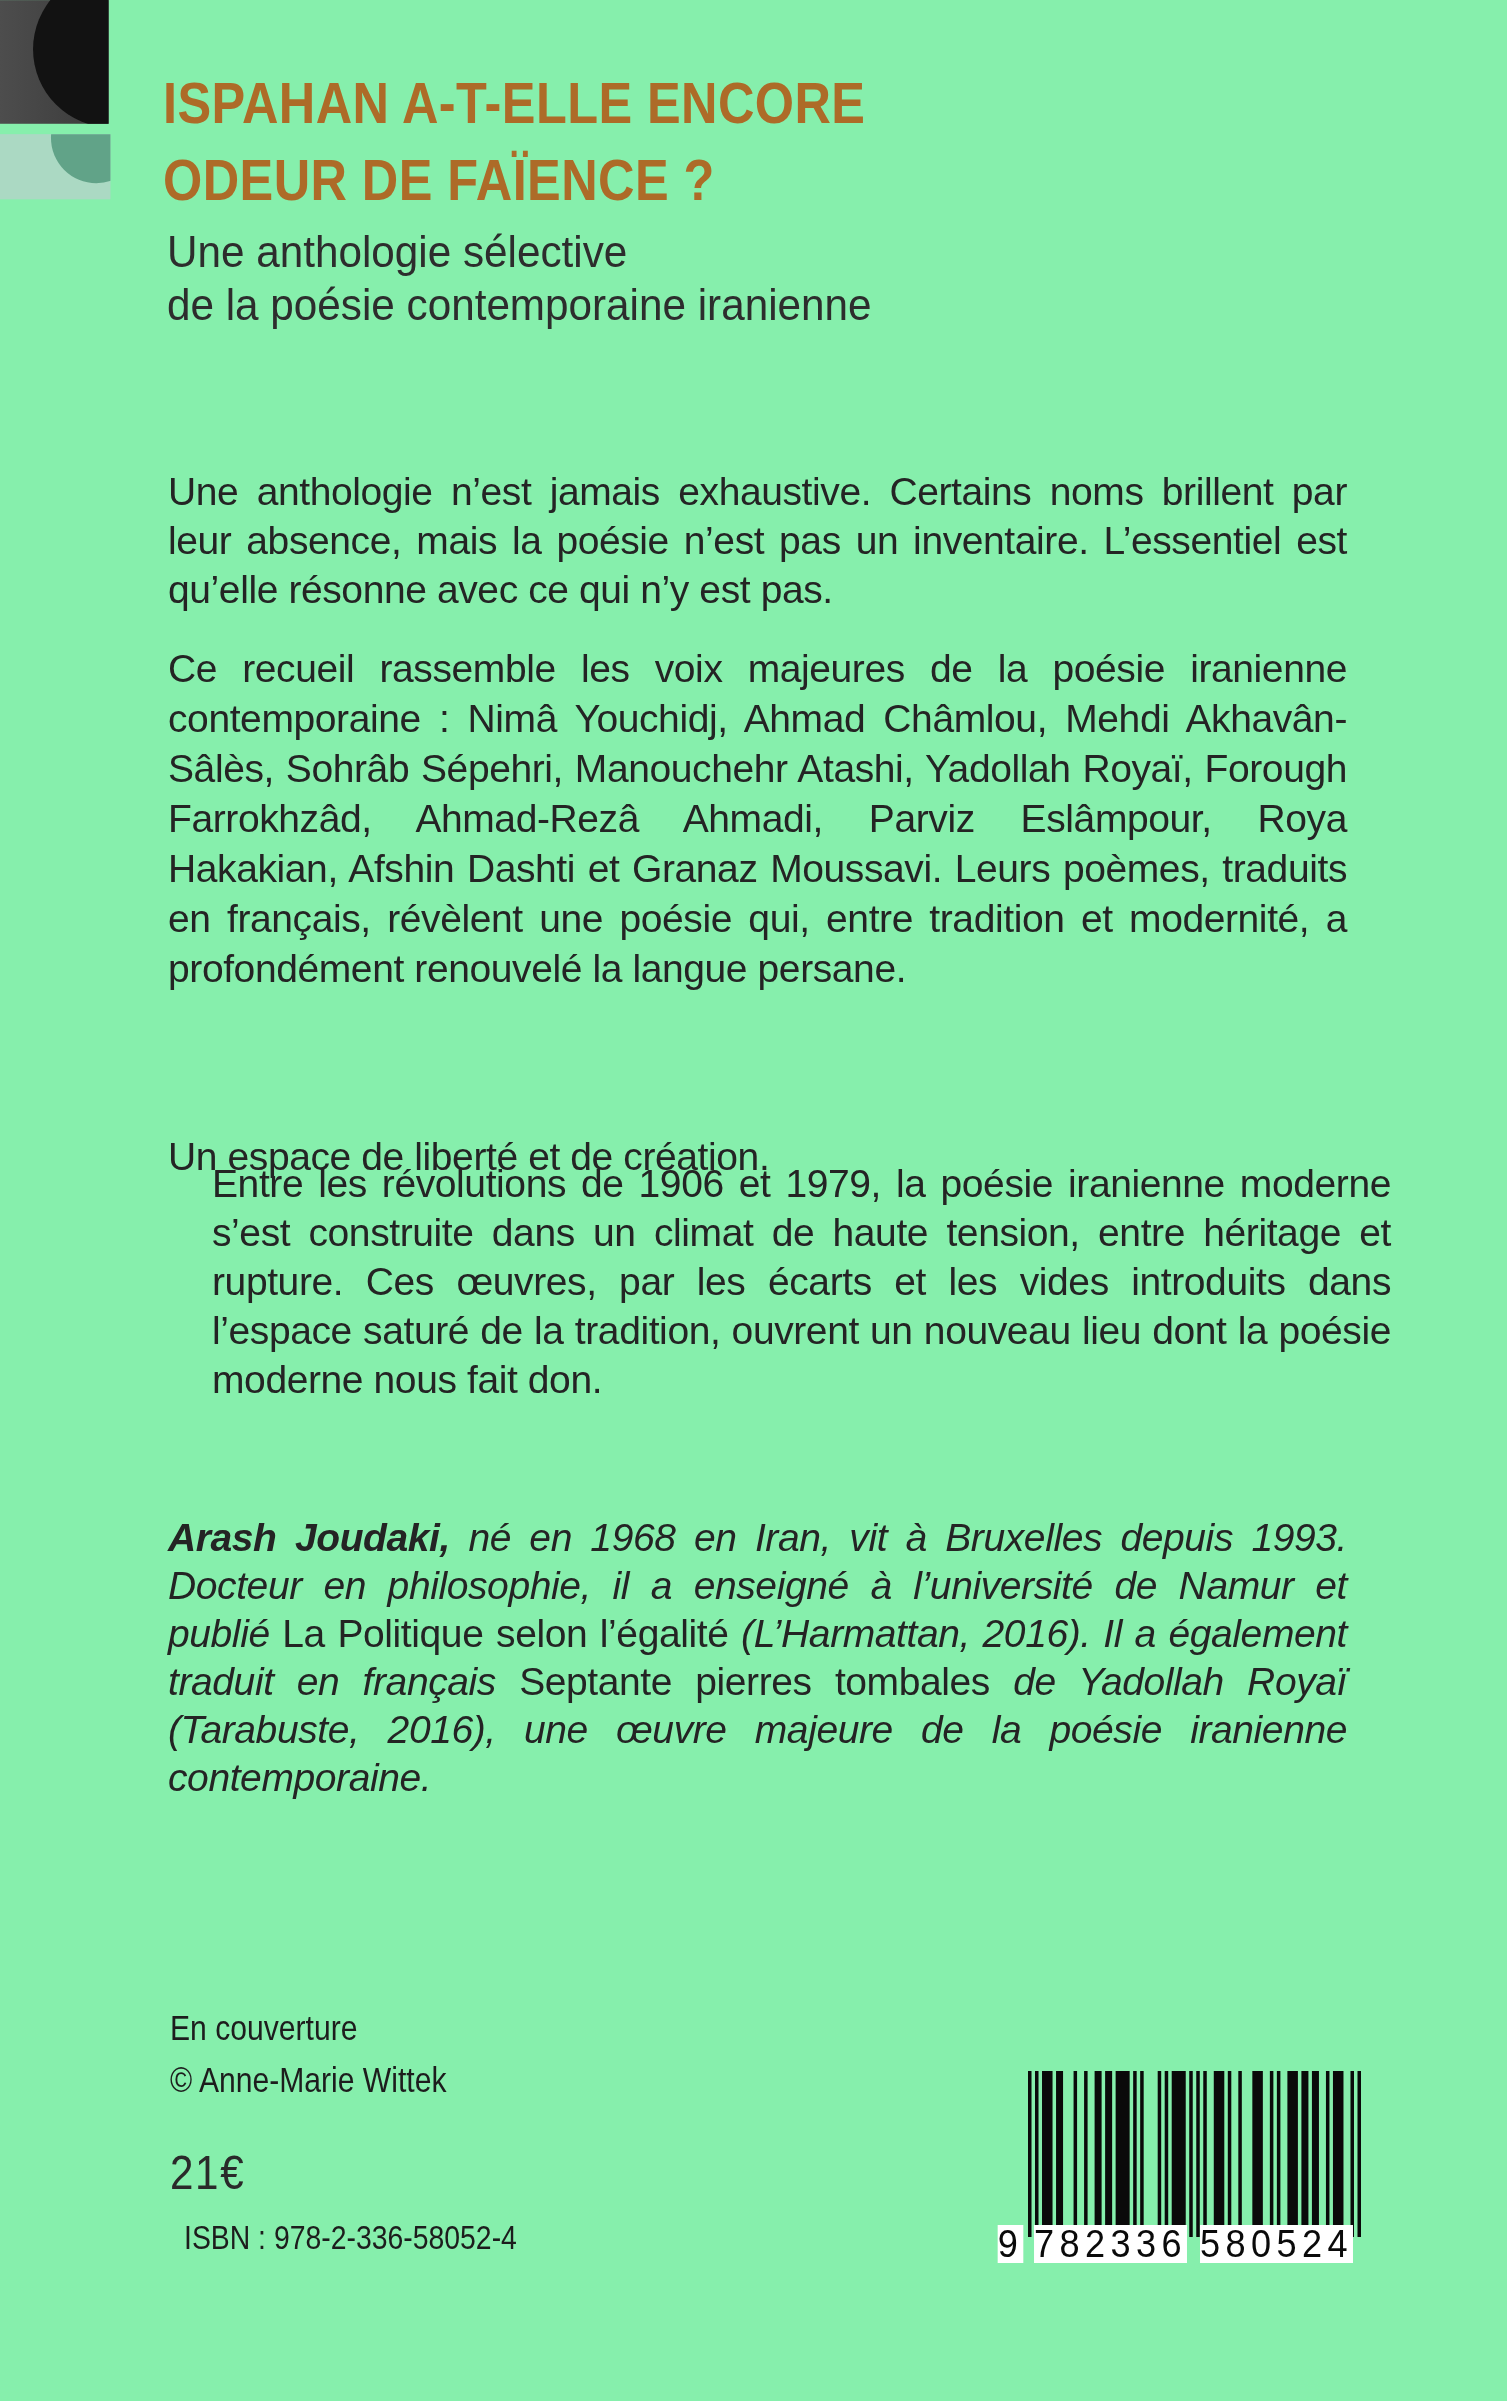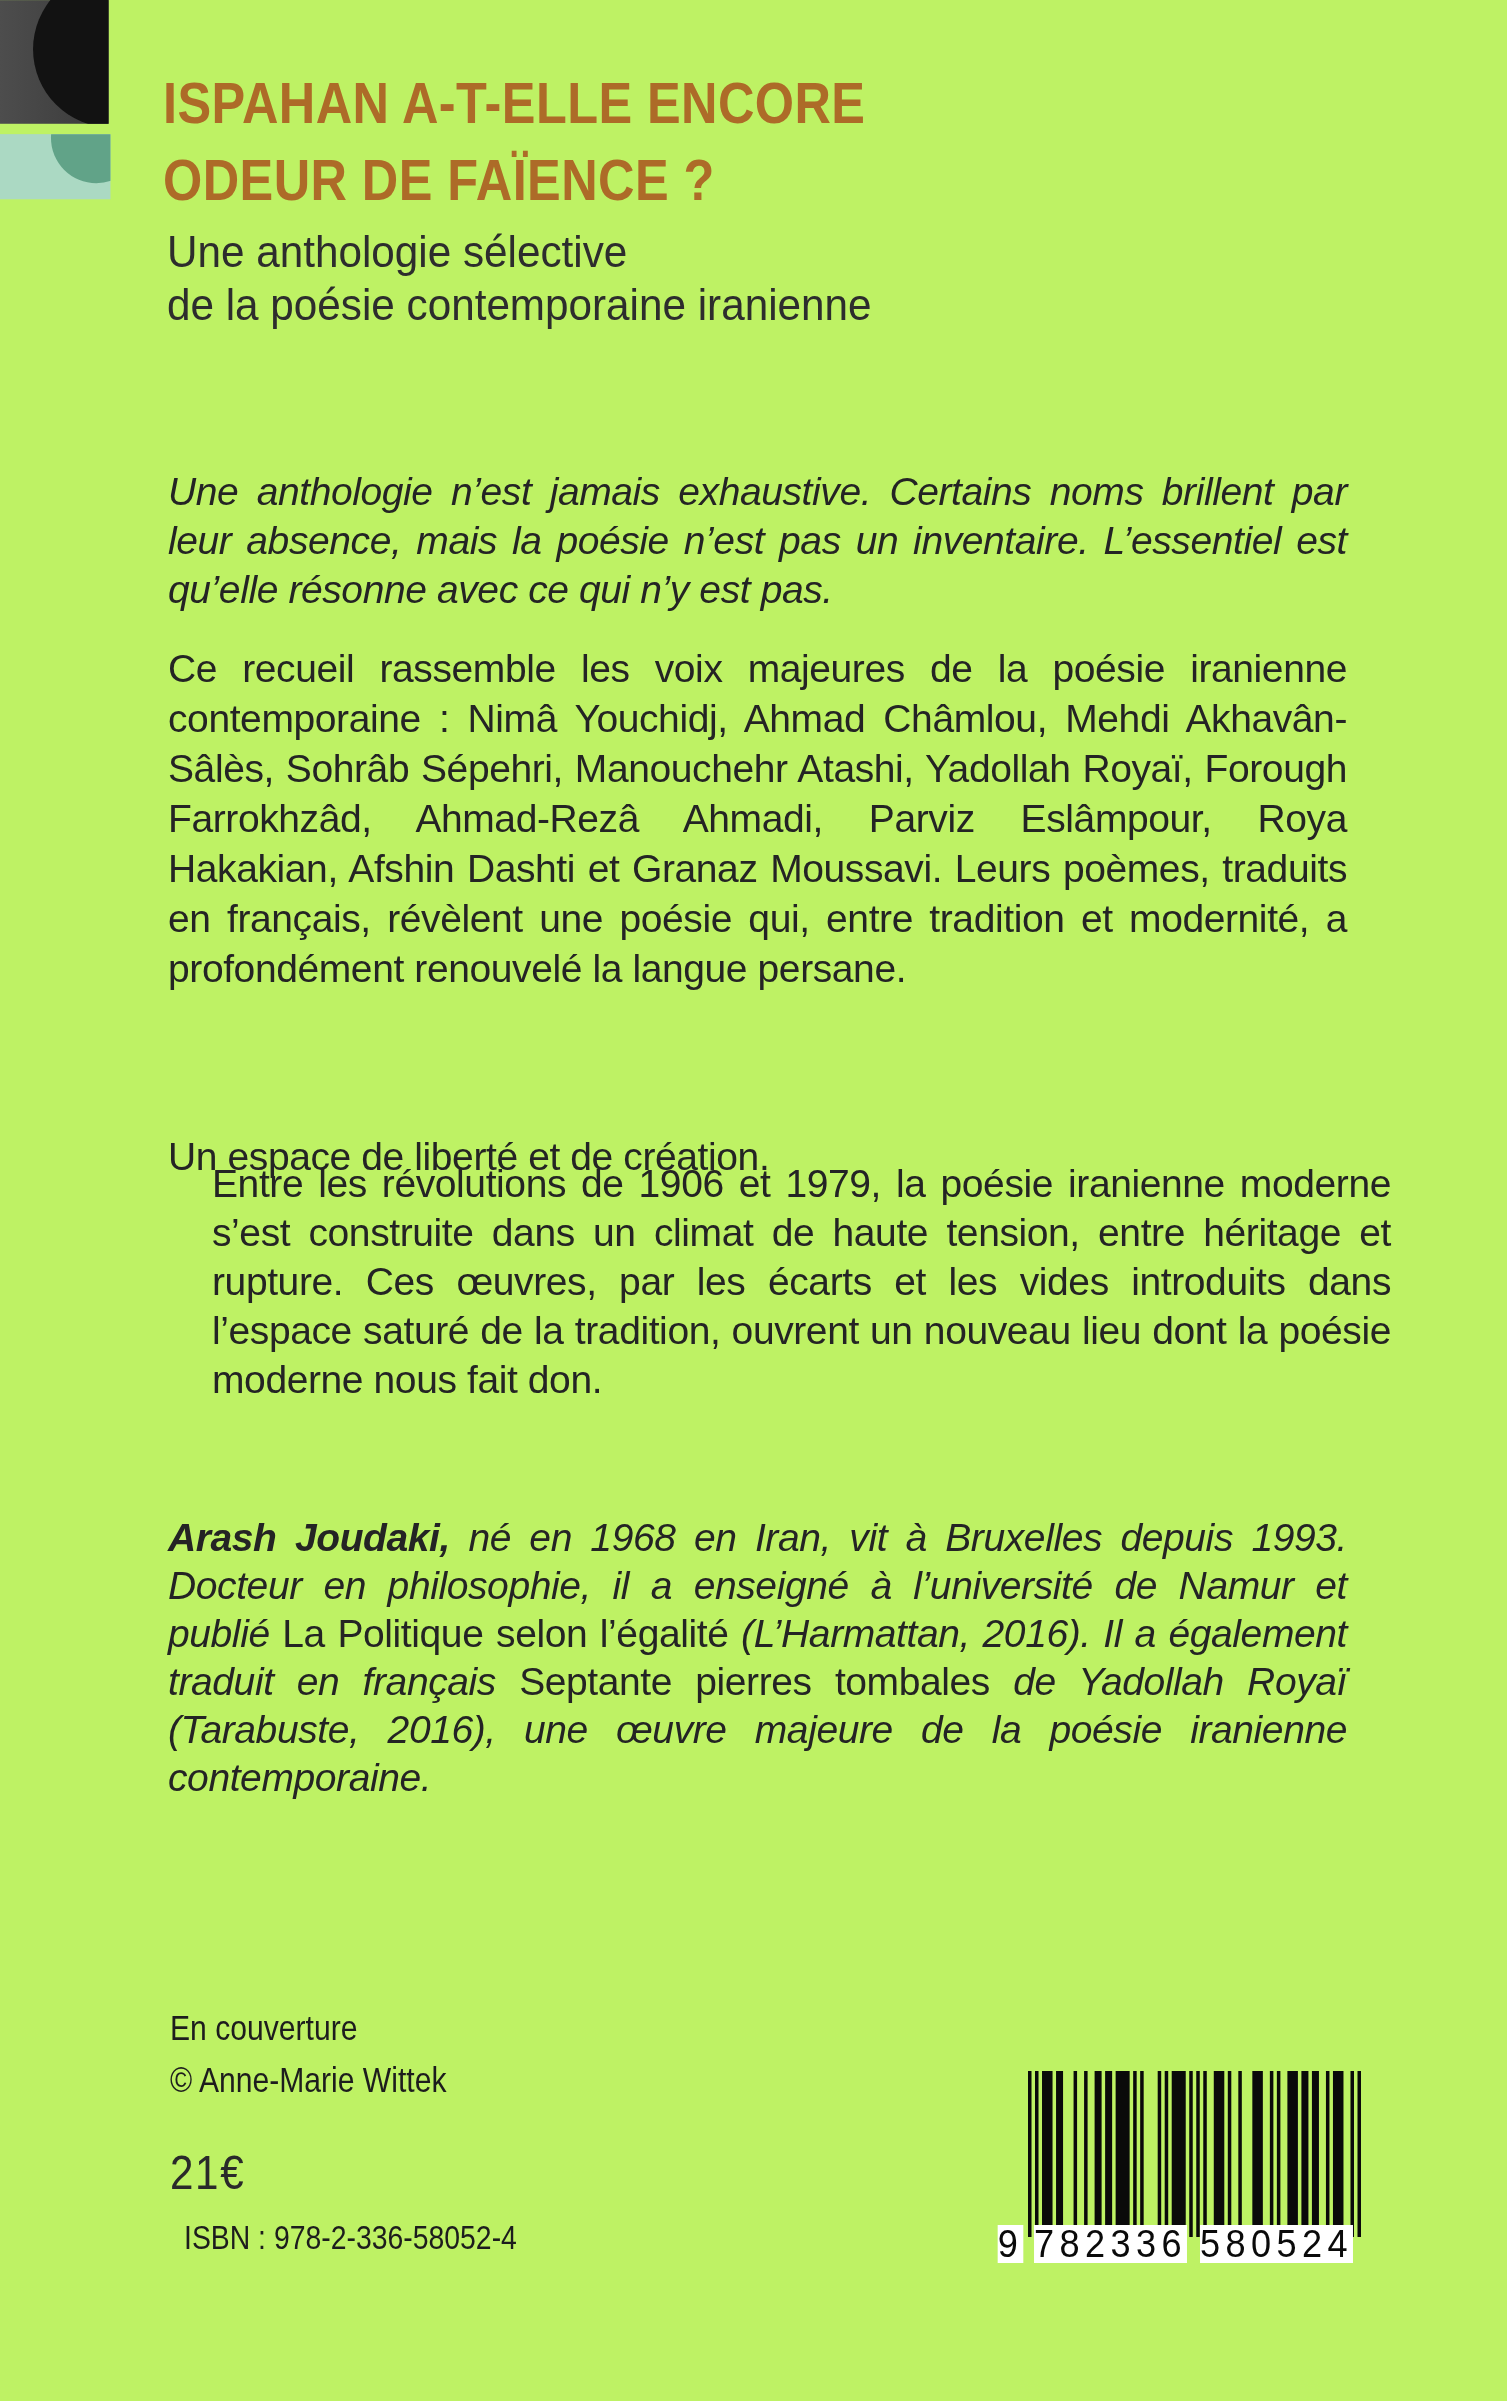--- a/index.html
+++ b/index.html
@@ -3,21 +3,21 @@
 <meta charset="utf-8">
 <style>
   html,body{margin:0;padding:0;}
   body{
     width:1508px;height:2402px;
     background:#ffffff;
     font-family:"Liberation Sans", sans-serif;
     position:relative;
   }
   .page{
-    position:absolute;inset:0;background:#bef264;overflow:hidden;
+    position:absolute;inset:0;background:#86efac;overflow:hidden;
   }
 
   
   .tiles{position:absolute;left:0;top:0;}
 
   
   .title{
     position:absolute;left:163px;top:64px;margin:0;
     font-size:58px;line-height:77px;font-weight:bold;
     color:var(--accent-title);
@@ -117,21 +117,21 @@
   <h1 class="title">
     <span class="tline">ISPAHAN A-T-ELLE ENCORE</span>
     <span class="tline">ODEUR DE FAÏENCE ?</span>
   </h1>
 
   <div class="subtitle">
     <span class="sline">Une anthologie sélective</span>
     <span class="sline">de la poésie contemporaine iranienne</span>
   </div>
 
-  <p class="para" style="top:467px;font-style:italic;">Une anthologie n’est jamais exhaustive. Certains noms brillent par leur absence, mais la poésie n’est pas un inventaire. L’essentiel est qu’elle résonne avec ce qui n’y est pas.</p>
+  <p class="para" style="top:467px;">Une anthologie n’est jamais exhaustive. Certains noms brillent par leur absence, mais la poésie n’est pas un inventaire. L’essentiel est qu’elle résonne avec ce qui n’y est pas.</p>
 
   <p class="para" style="top:644px;line-height:50px;">Ce recueil rassemble les voix majeures de la poésie iranienne contemporaine : Nimâ Youchidj, Ahmad Châmlou, Mehdi Akhavân-Sâlès, Sohrâb Sépehri, Manouchehr Atashi, Yadollah Royaï, Forough Farrokhzâd, Ahmad-Rezâ Ahmadi, Parviz Eslâmpour, Roya Hakakian, Afshin Dashti et Granaz Moussavi. Leurs poèmes, traduits en français, révèlent une poésie qui, entre tradition et modernité, a profondément renouvelé la langue persane.</p>
 
   <p class="para" style="top:1084px;margin-top:48px;">Un espace de liberté et de création.</p>
 
   <p class="para" style="top:1159px;margin-left:44px;">Entre les révolutions de 1906 et 1979, la poésie iranienne moderne s’est construite dans un climat de haute tension, entre héritage et rupture. Ces œuvres, par les écarts et les vides introduits dans l’espace saturé de la tradition, ouvrent un nouveau lieu dont la poésie moderne nous fait don.</p>
 
   <p class="para bio" style="top:1514px;line-height:48px;"><span class="run bold-italic">Arash Joudaki,</span><span class="run italic"> né en 1968 en Iran, vit à Bruxelles depuis 1993. Docteur en philosophie, il a enseigné à l’université de Namur et publié </span><span class="run roman">La Politique selon l’égalité</span><span class="run italic"> (L’Harmattan, 2016). Il a également traduit en français </span><span class="run roman">Septante pierres tombales</span><span class="run italic"> de Yadollah Royaï (Tarabuste, 2016), une œuvre majeure de la poésie iranienne contemporaine.</span></p>
 
   <div class="credit">

